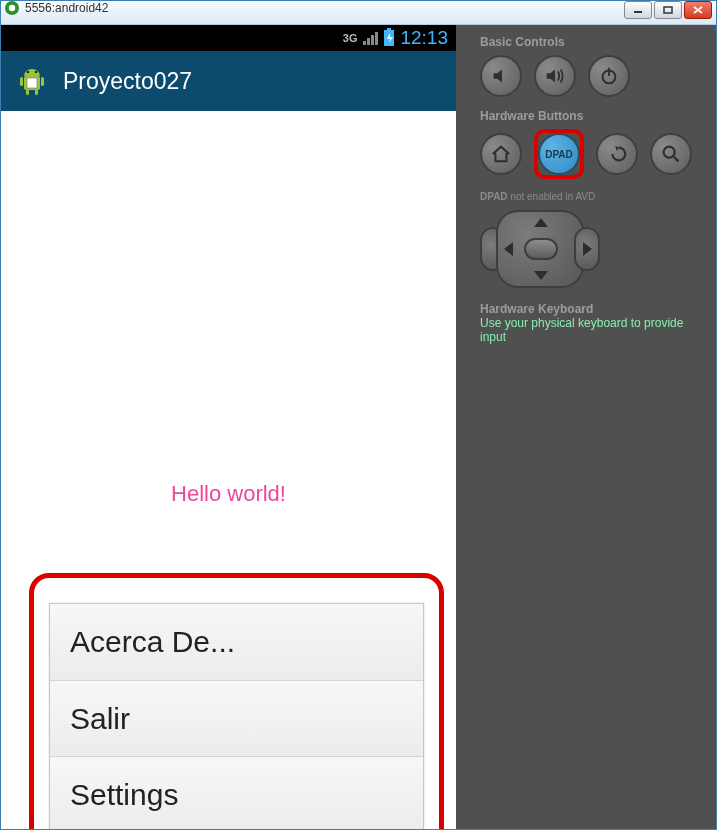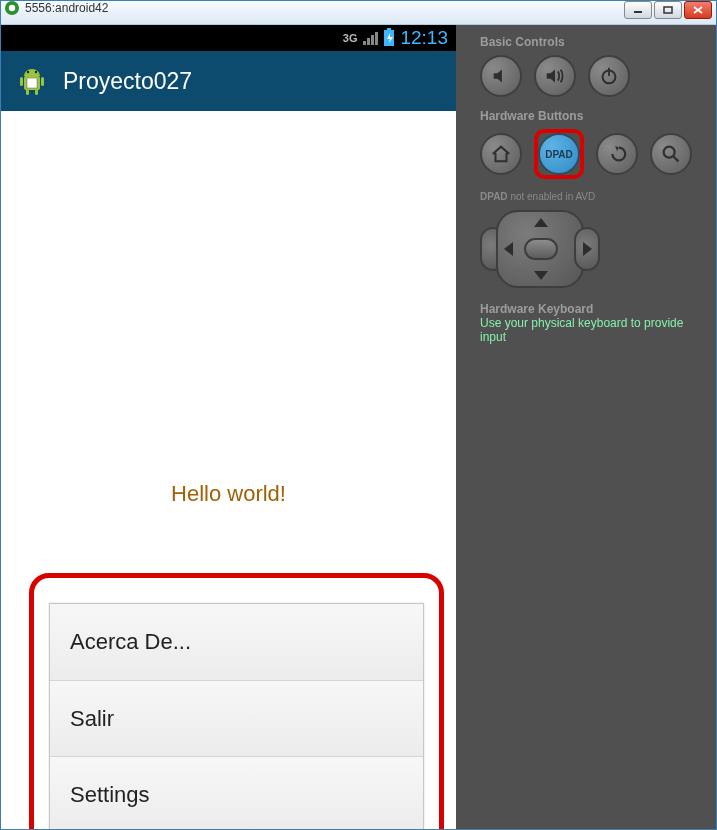--- a/index.html
+++ b/index.html
@@ -90,21 +90,21 @@
   .android-icon svg{width:34px;height:34px;}
   .app-title{color:#fff;font-size:23px;}
   .content{
     position:absolute;top:86px;left:0;right:0;bottom:0;
     background:#fff;
   }
   .hello{
     position:absolute;
     top:370px;left:0;right:0;
     text-align:center;
-    color:#a16207;
+    color:#ec4899;
     font-size:22px;
   }
   .menu-highlight{
     position:absolute;
     left:28px;
     bottom:-24px;
     width:415px;
     height:280px;
     border:5px solid #d90000;
     border-radius:20px;
@@ -116,21 +116,21 @@
     bottom:-4px;
     width:375px;
     background:#f2f2f2;
     border:1px solid #c7c7c7;
     box-shadow:0 0 2px rgba(0,0,0,.15);
   }
   .menu-item{
     height:76px;
     display:flex;align-items:center;
     padding:0 20px;
-    font-size:22px;
+    font-size:30px;
     color:#222;
     border-top:1px solid #d5d5d5;
     background:linear-gradient(#f7f7f7,#ececec);
   }
   .menu-item:first-child{border-top:none;}
   
   .side{
     flex:1;
     background:#505050;
     padding:10px 24px;

